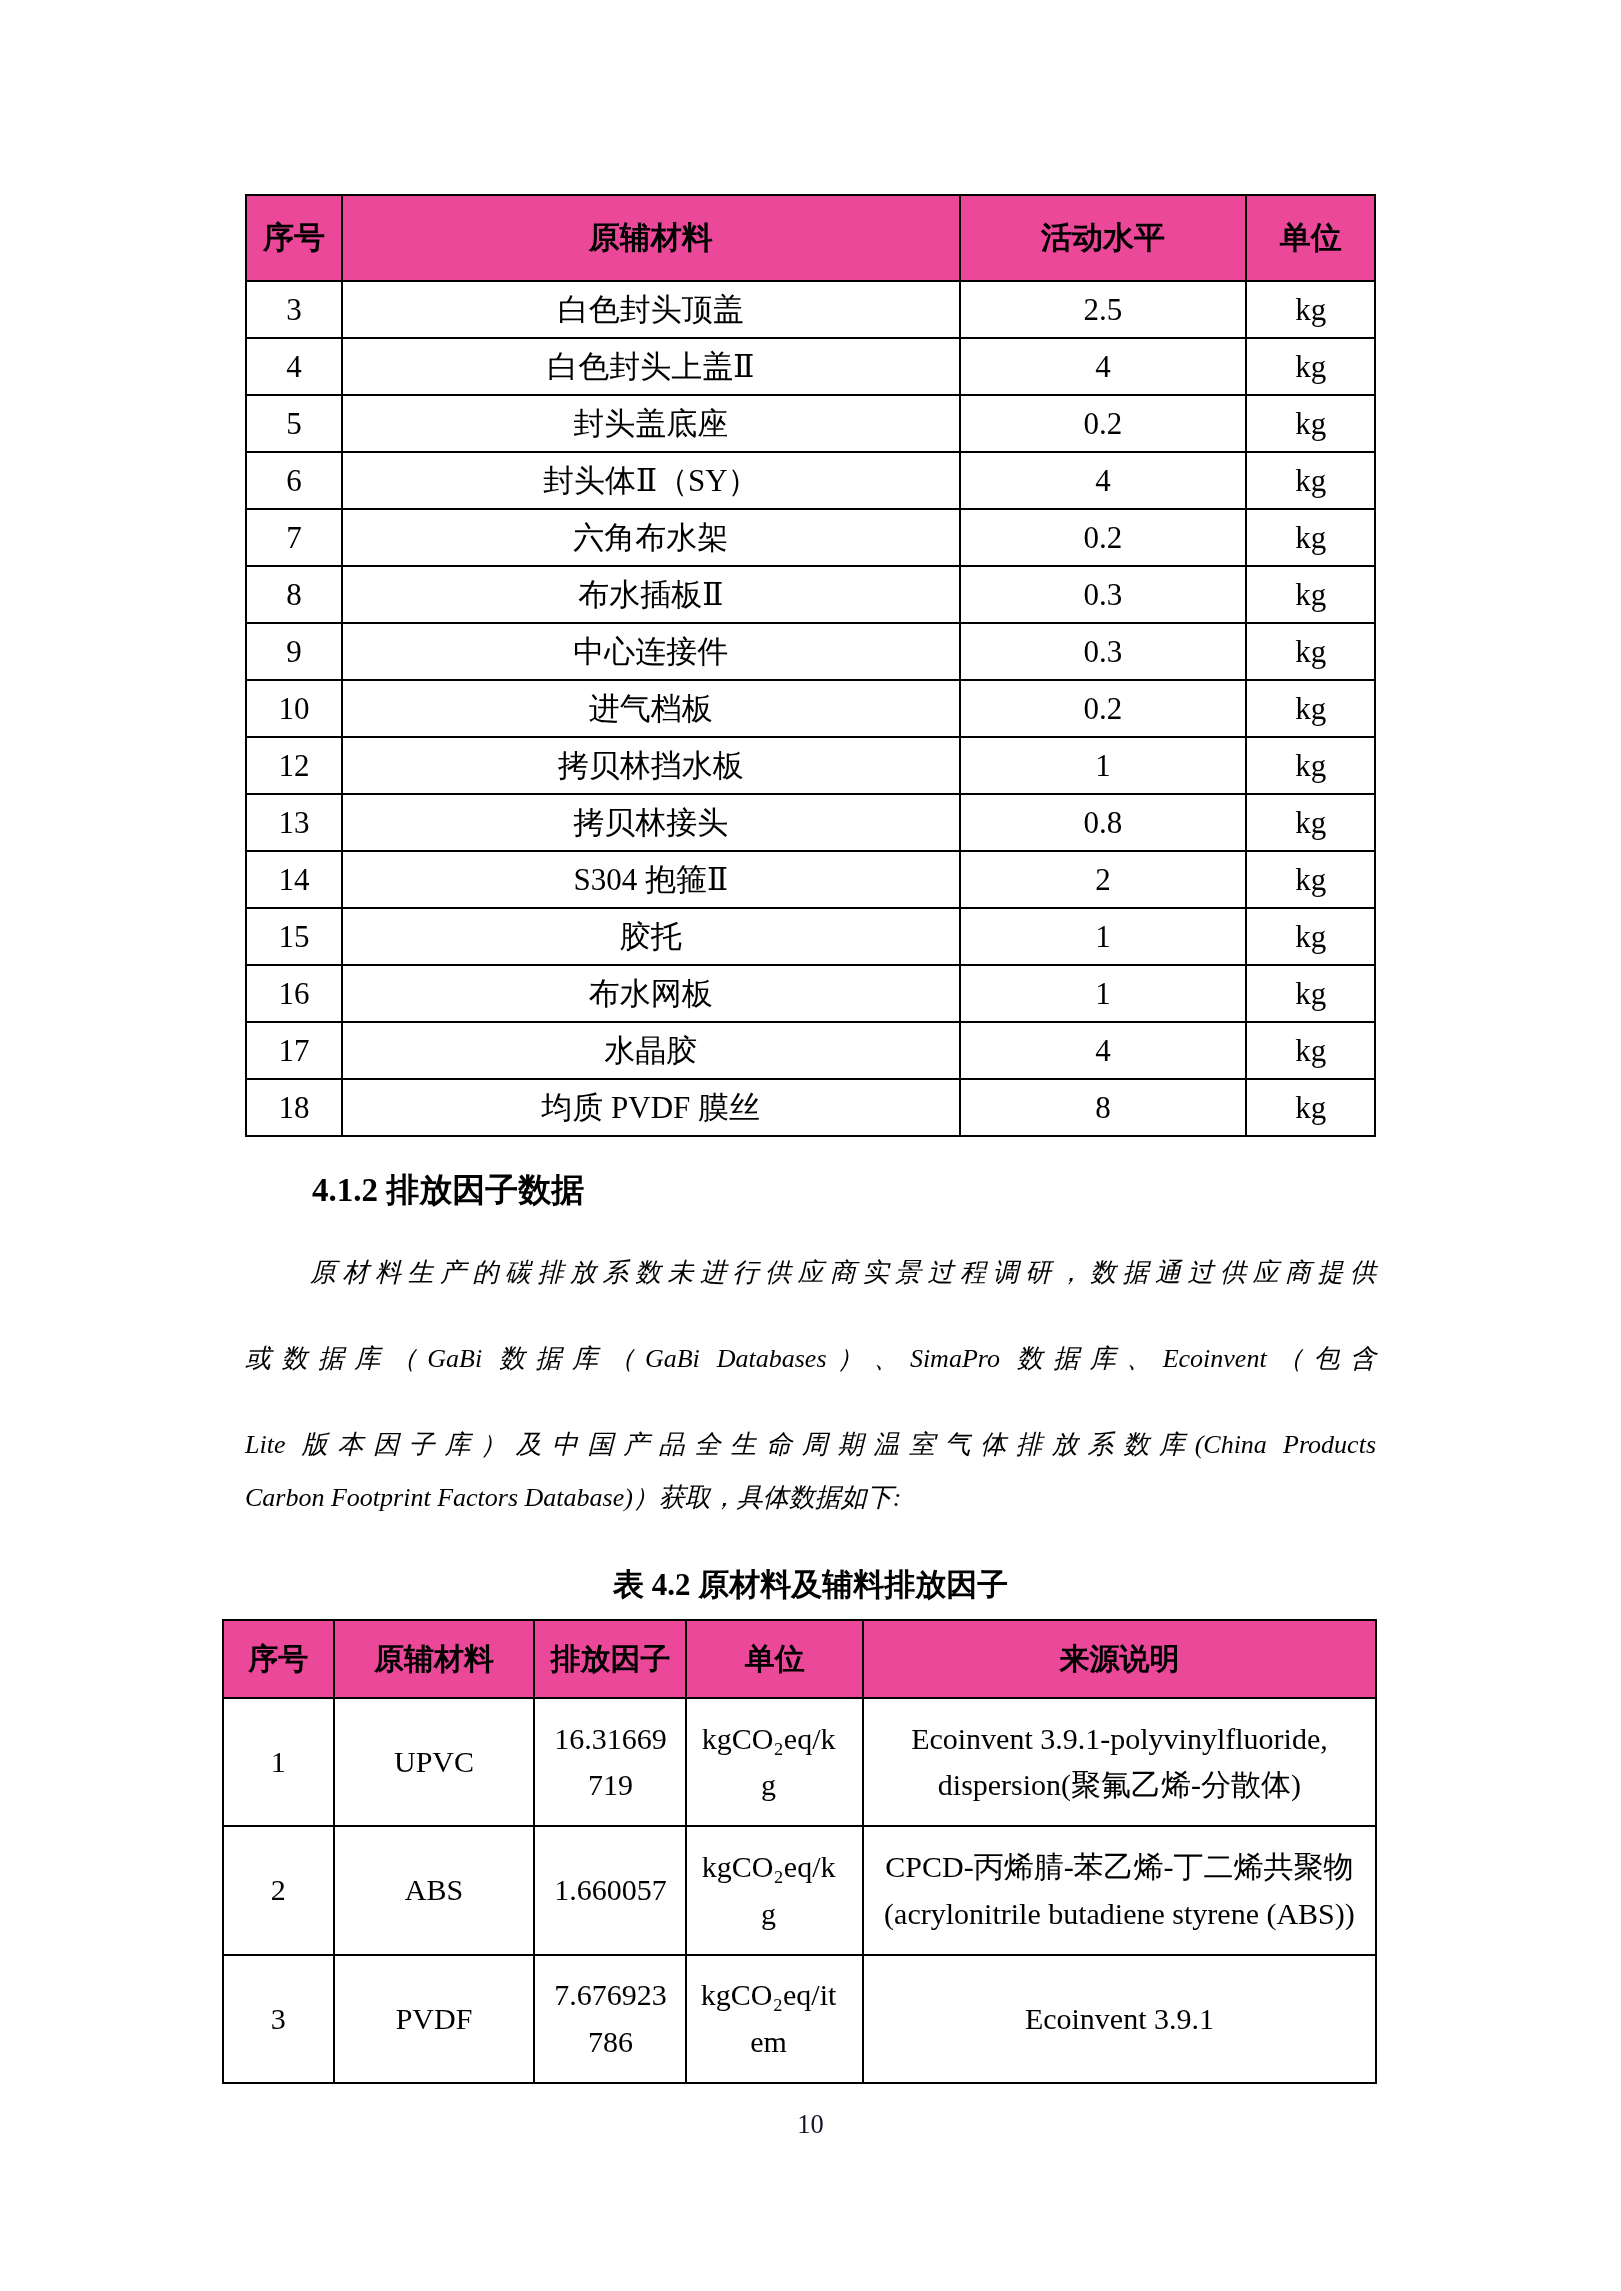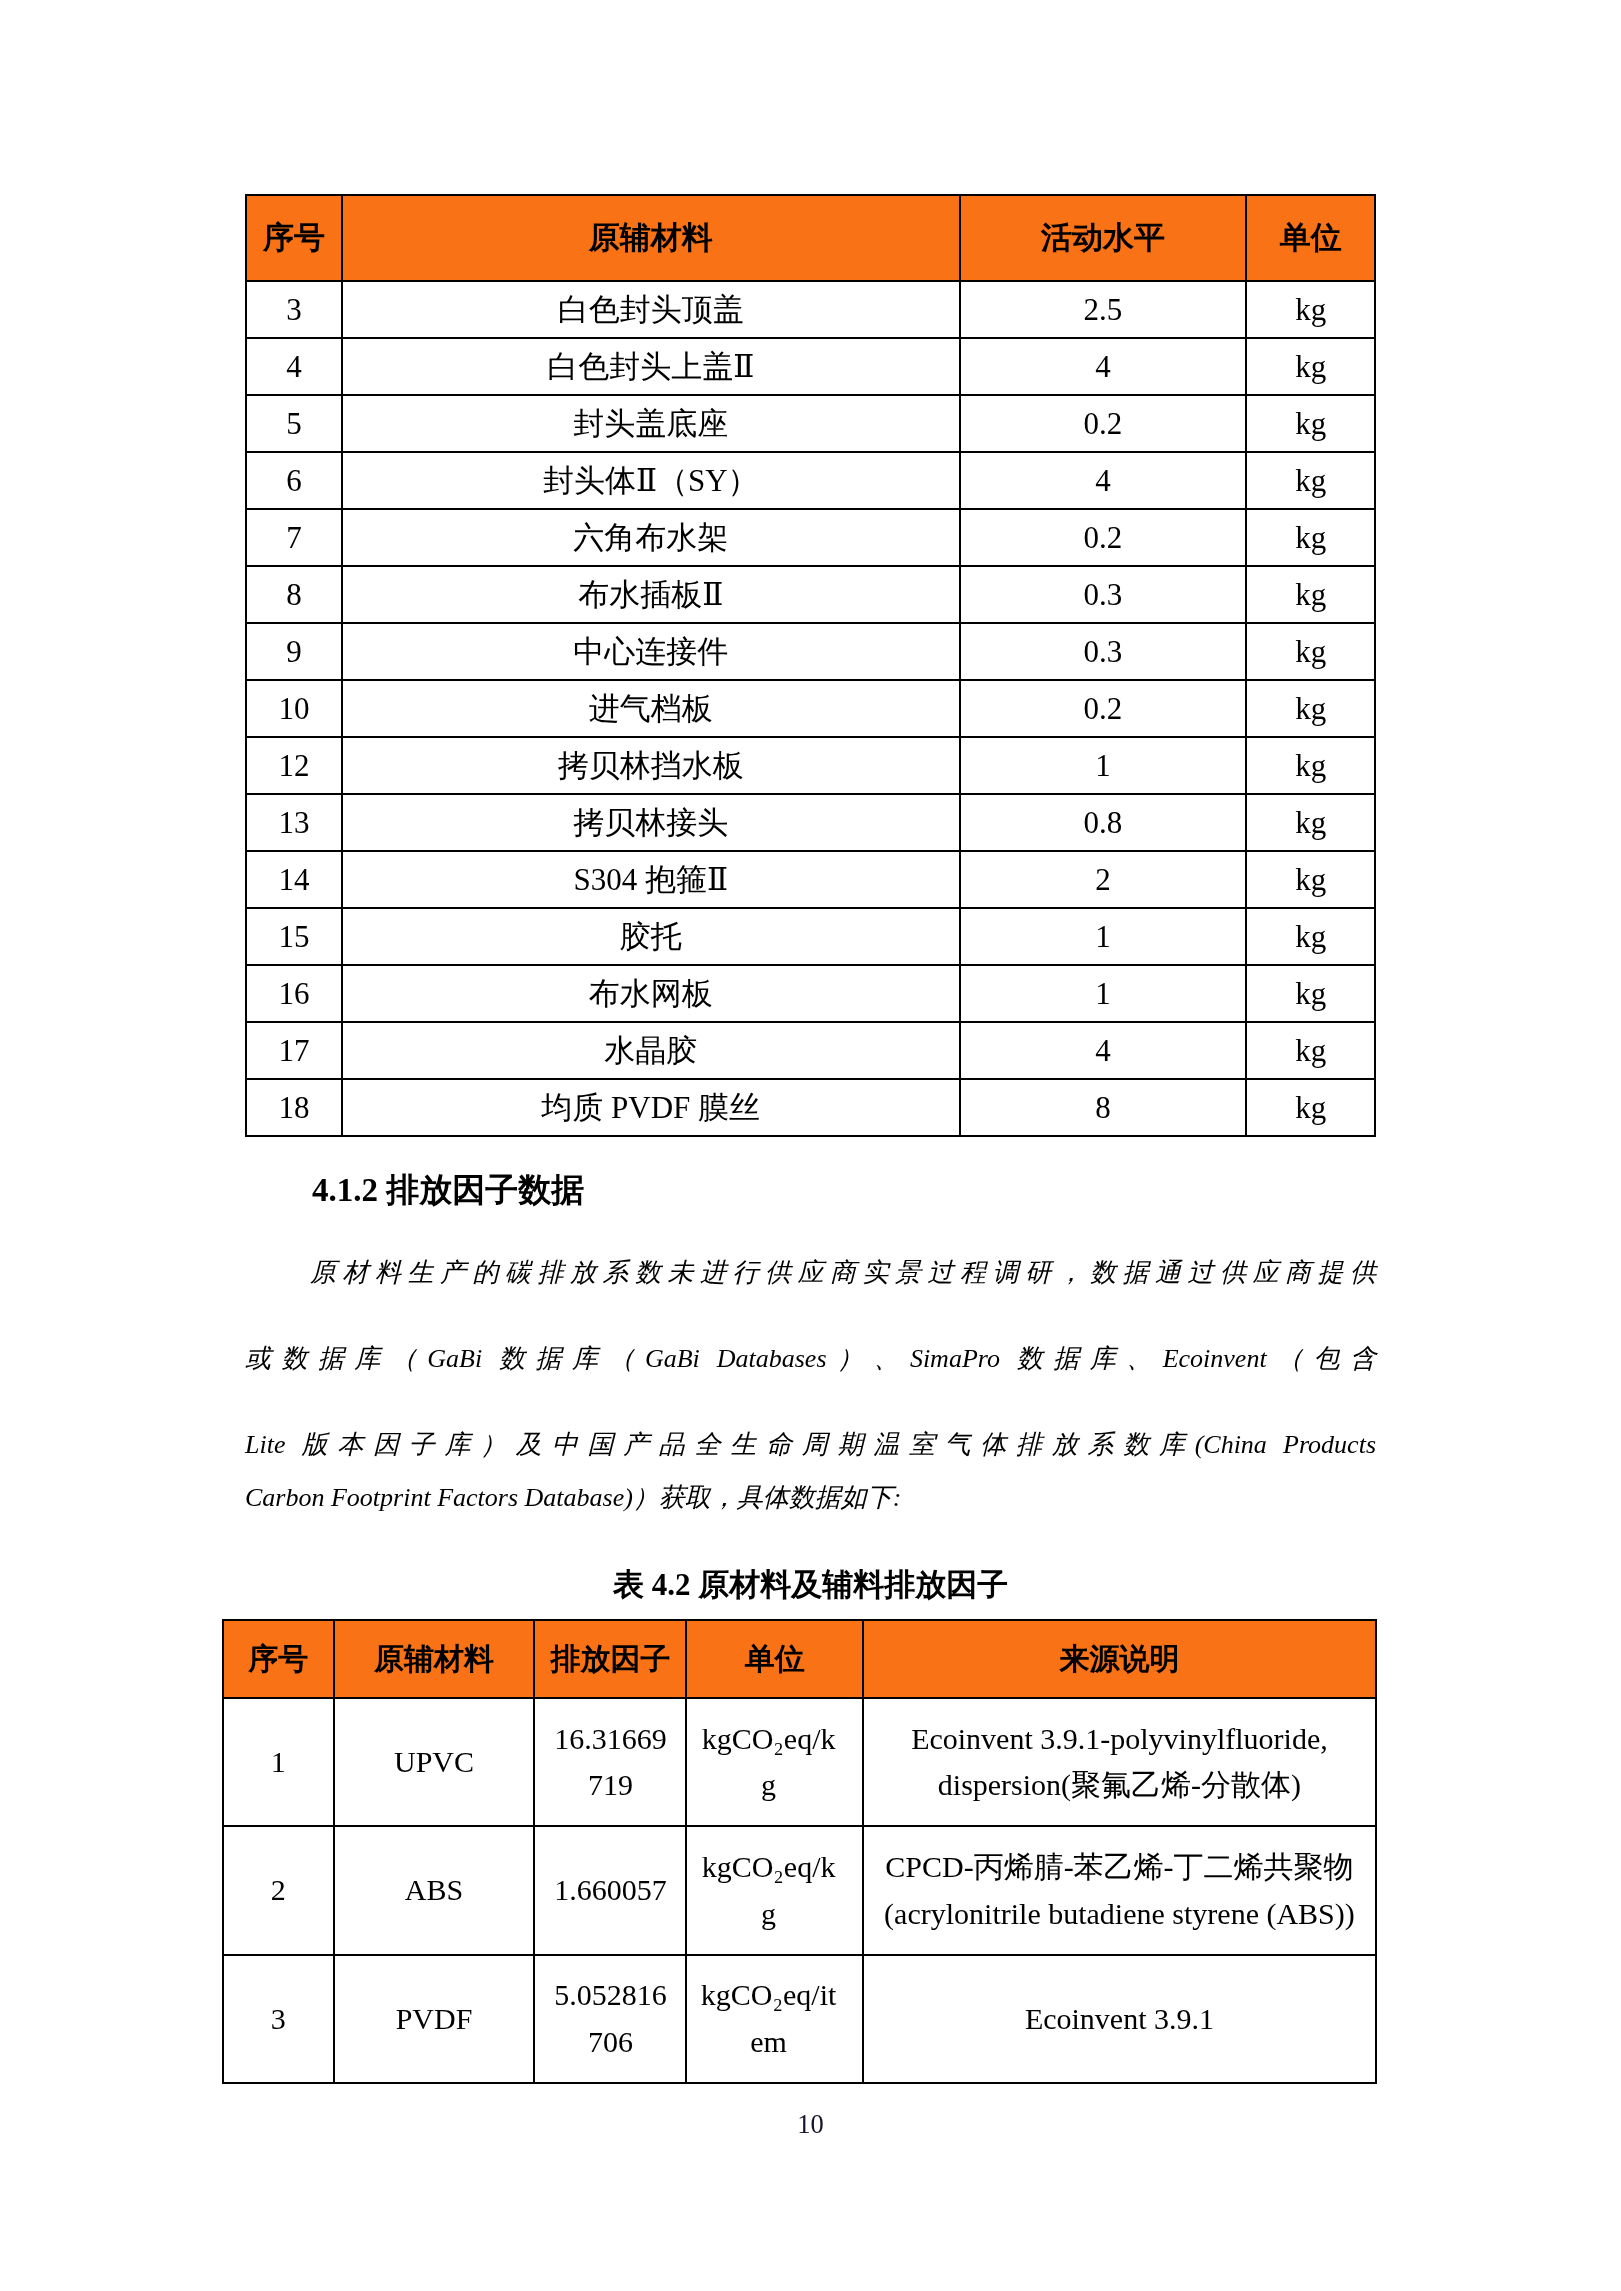--- a/index.html
+++ b/index.html
@@ -19,21 +19,21 @@
   }
   table.doc-tbl th, table.doc-tbl td {
     border:2px solid #000;
     border-top-width:2.9px;
     border-bottom-width:2.9px;
     text-align:center;
     vertical-align:middle;
     overflow:hidden;
   }
   table.doc-tbl th {
-    background:#f97316;
+    background:#ec4899;
     font-weight:bold;
   }
 
   
   #table1 { top:194px; left:245px; width:1131px; font-size:31px; }
   #table1 thead th { height:82px; }
   #table1 tbody td { height:53px; }
   #table1 col.t1c1 { width:8.5%; }
   #table1 col.t1c2 { width:54.7%; }
   #table1 col.t1c3 { width:25.4%; }
@@ -231,21 +231,21 @@
       <tr>
         <td>2</td>
         <td>ABS</td>
         <td>1.660057</td>
         <td>kgCO₂eq/kg</td>
         <td>CPCD-丙烯腈-苯乙烯-丁二烯共聚物(acrylonitrile butadiene styrene (ABS))</td>
       </tr>
       <tr>
         <td>3</td>
         <td>PVDF</td>
-        <td>5.052816706</td>
+        <td>7.676923786</td>
         <td>kgCO₂eq/item</td>
         <td>Ecoinvent 3.9.1</td>
       </tr>
     </tbody>
 </table>
 
 <div class="page-num">10</div>
 
 
 </body></html>

